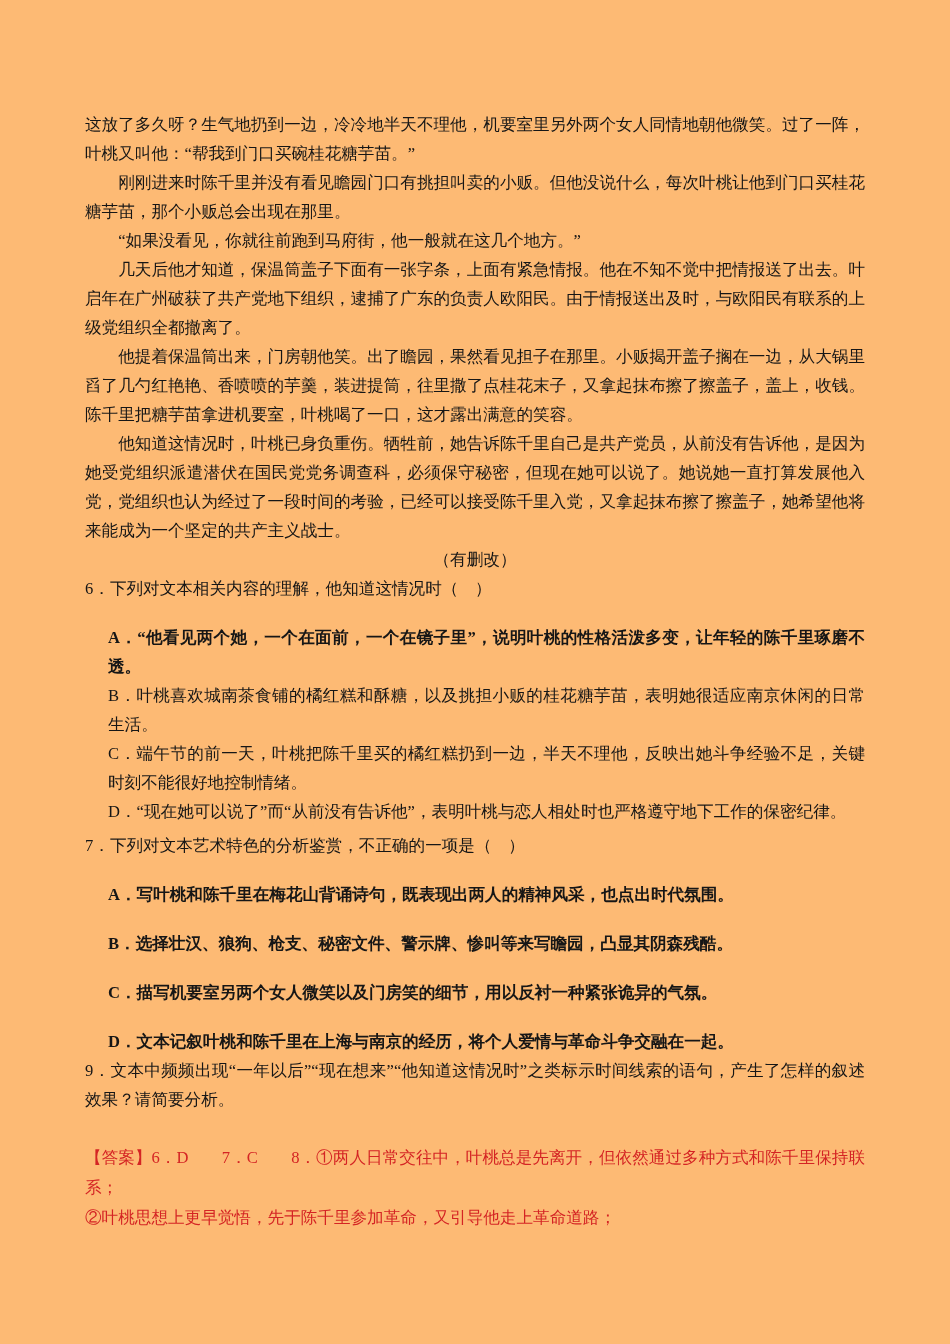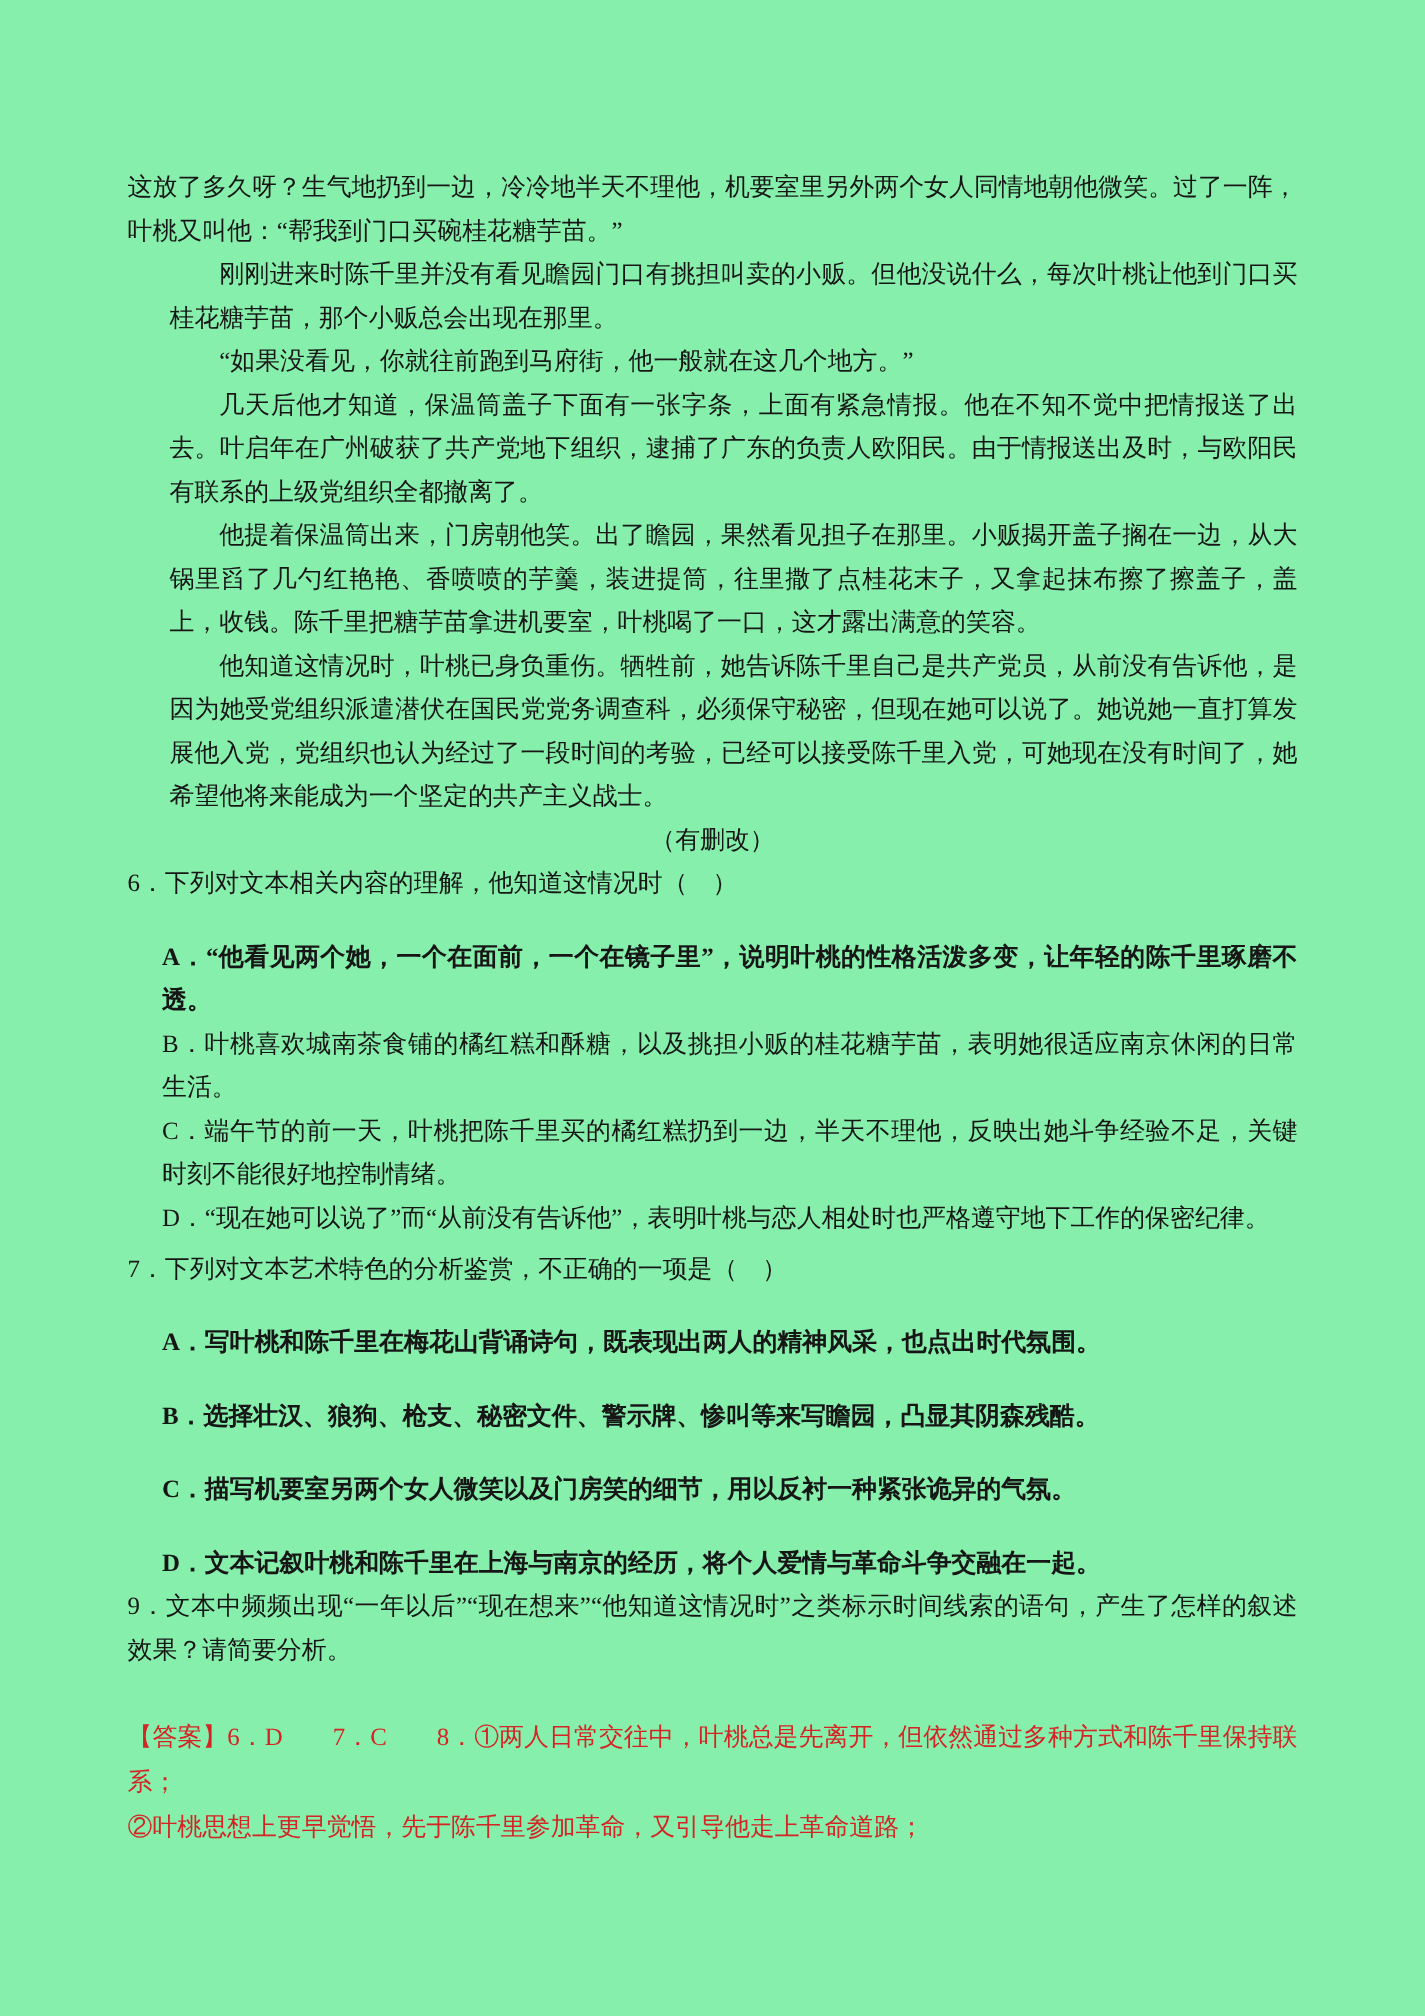--- a/index.html
+++ b/index.html
@@ -4,37 +4,37 @@
 <style>
   html, body {
     margin: 0;
     padding: 0;
     background: #ffffff;
   }
   .page {
     position: relative;
     width: 950px;
     height: 1344px;
-    background: #86efac;
+    background: #fdba74;
     overflow: hidden;
   }
   .content {
     position: absolute;
     left: 85px;
     top: 110px;
     width: 780px;
     font-family: "Liberation Serif", "DejaVu Serif", serif;
     font-size: 16.6px;
     line-height: 29px;
     color: #161616;
     text-align: justify;
     word-break: break-all;
   }
   p { margin: 0; }
-  .indent { text-indent: 2em; margin-left: 28px; }
+  .indent { text-indent: 2em; }
   .attribution { text-align: center; }
   .option { margin-left: 23px; }
   .mt4 { margin-top: 20px; font-weight: bold; }
   .mt5 { margin-top: 5px; font-family: Liberation Serif, serif; }
   .answer {
     margin-top: 29px;
     line-height: 30px;
     color: #d42424;
   }
 </style>
@@ -42,21 +42,21 @@
 <body>
 
 <div class="page">
   <div class="content">
 
     <p class="para">这放了多久呀？生气地扔到一边，冷冷地半天不理他，机要室里另外两个女人同情地朝他微笑。过了一阵，叶桃又叫他：“帮我到门口买碗桂花糖芋苗。”</p>
     <p class="para indent">刚刚进来时陈千里并没有看见瞻园门口有挑担叫卖的小贩。但他没说什么，每次叶桃让他到门口买桂花糖芋苗，那个小贩总会出现在那里。</p>
     <p class="para indent">“如果没看见，你就往前跑到马府街，他一般就在这几个地方。”</p>
     <p class="para indent">几天后他才知道，保温筒盖子下面有一张字条，上面有紧急情报。他在不知不觉中把情报送了出去。叶启年在广州破获了共产党地下组织，逮捕了广东的负责人欧阳民。由于情报送出及时，与欧阳民有联系的上级党组织全都撤离了。</p>
     <p class="para indent">他提着保温筒出来，门房朝他笑。出了瞻园，果然看见担子在那里。小贩揭开盖子搁在一边，从大锅里舀了几勺红艳艳、香喷喷的芋羹，装进提筒，往里撒了点桂花末子，又拿起抹布擦了擦盖子，盖上，收钱。陈千里把糖芋苗拿进机要室，叶桃喝了一口，这才露出满意的笑容。</p>
-    <p class="para indent">他知道这情况时，叶桃已身负重伤。牺牲前，她告诉陈千里自己是共产党员，从前没有告诉他，是因为她受党组织派遣潜伏在国民党党务调查科，必须保守秘密，但现在她可以说了。她说她一直打算发展他入党，党组织也认为经过了一段时间的考验，已经可以接受陈千里入党，可她现在没有时间了，她希望他将来能成为一个坚定的共产主义战士。</p>
+    <p class="para indent">他知道这情况时，叶桃已身负重伤。牺牲前，她告诉陈千里自己是共产党员，从前没有告诉他，是因为她受党组织派遣潜伏在国民党党务调查科，必须保守秘密，但现在她可以说了。她说她一直打算发展他入党，党组织也认为经过了一段时间的考验，已经可以接受陈千里入党，又拿起抹布擦了擦盖子，她希望他将来能成为一个坚定的共产主义战士。</p>
     <p class="attribution">（有删改）</p>
 
     <div class="question">
       <p class="stem"><span>6．</span><span>下列对文本相关内容的理解，他知道这情况时（　）</span></p>
       <p class="option mt4"><span>A．</span><span>“他看见两个她，一个在面前，一个在镜子里”，说明叶桃的性格活泼多变，让年轻的陈千里琢磨不透。</span></p>
       <p class="option"><span>B．</span><span>叶桃喜欢城南茶食铺的橘红糕和酥糖，以及挑担小贩的桂花糖芋苗，表明她很适应南京休闲的日常生活。</span></p>
       <p class="option"><span>C．</span><span>端午节的前一天，叶桃把陈千里买的橘红糕扔到一边，半天不理他，反映出她斗争经验不足，关键时刻不能很好地控制情绪。</span></p>
       <p class="option"><span>D．</span><span>“现在她可以说了”而“从前没有告诉他”，表明叶桃与恋人相处时也严格遵守地下工作的保密纪律。</span></p>
     </div>
 

